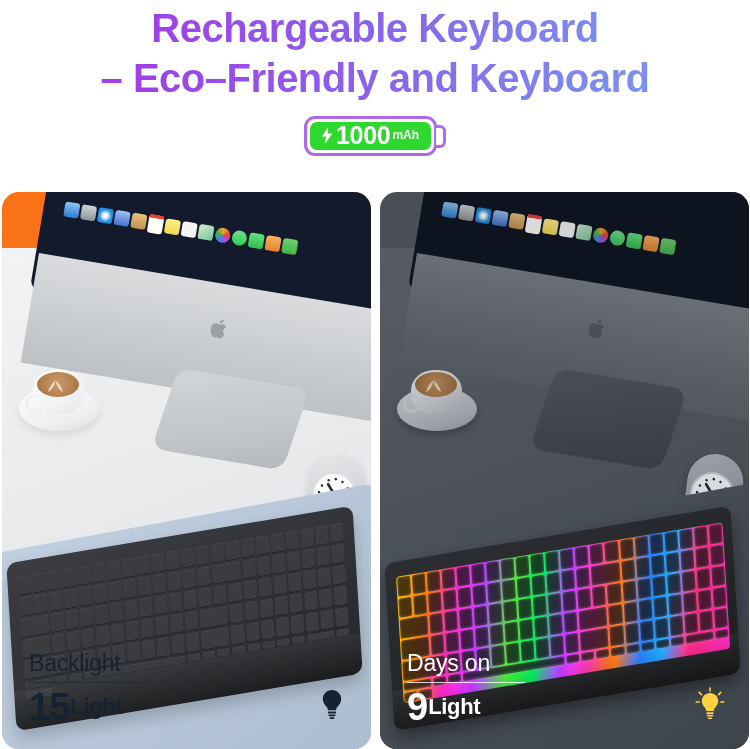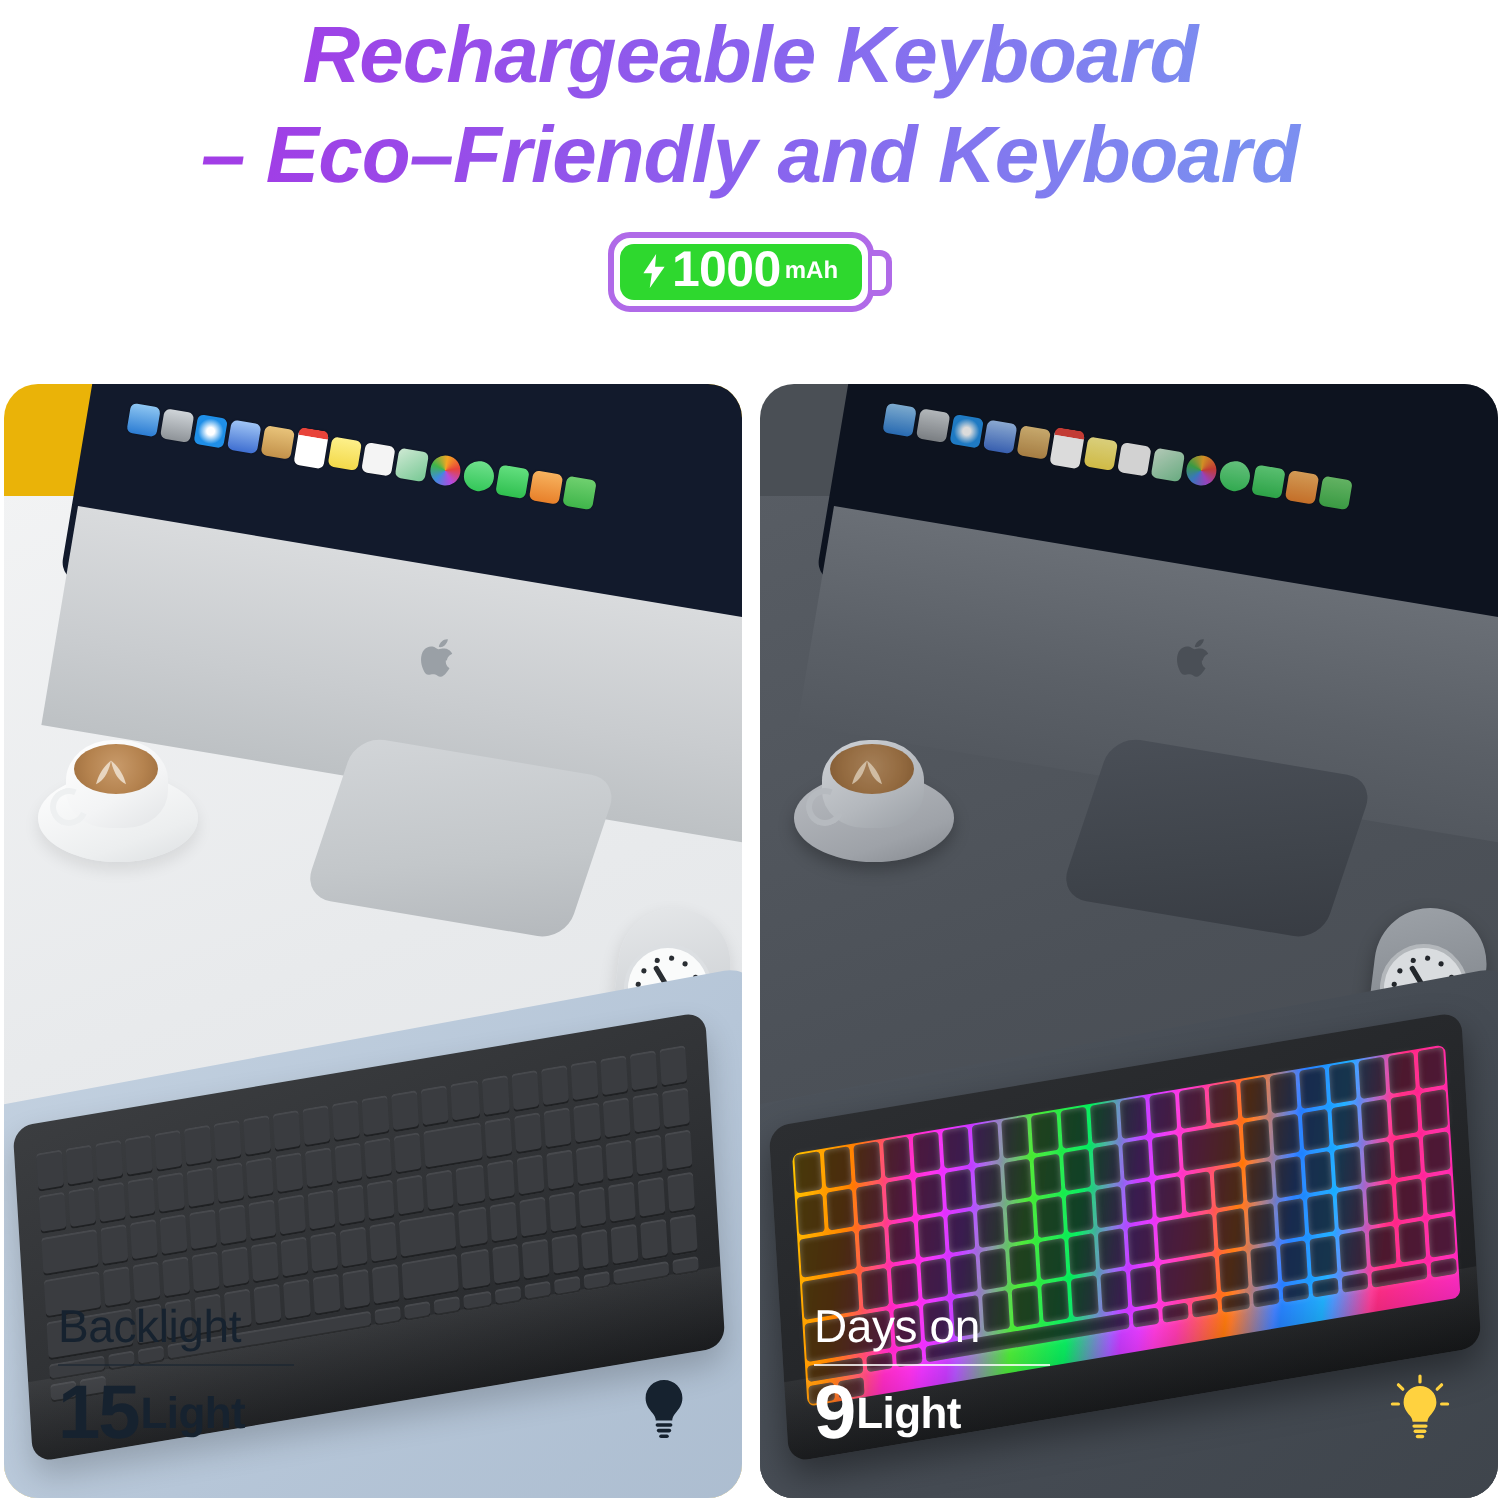--- a/index.html
+++ b/index.html
@@ -20,21 +20,20 @@
     font-size:40px;
     font-weight:700;
     line-height:48px;
     letter-spacing:-0.5px;
     background:linear-gradient(90deg,#a93ae8 0%,#a03fe6 18%,#8a62ee 50%,#7b8ef0 82%,#7f92f2 100%);
     -webkit-background-clip:text;
     background-clip:text;
     color:transparent;
     -webkit-text-fill-color:transparent;
     white-space:nowrap;
-    font-style:italic;
   }
   #title-line-2{ margin-top:2px; }
 
   
   #badge-row{
     width:750px;
     display:flex;
     justify-content:center;
     align-items:center;
     margin-top:14px;
@@ -98,21 +97,21 @@
     box-sizing:border-box;
   }
   .panel{
     position:relative;
     width:369px;height:557px;
     border-radius:17px;
     overflow:hidden;
     flex:0 0 auto;
   }
   
-  #panel-light{ background:#eab308; }
+  #panel-light{ background:#f97316; }
   
   #panel-dark{ background:#4a4f55; }
 
   .scene{position:absolute;inset:0;}
 
   
   .desk{
     position:absolute;left:-6%;top:10%;width:112%;height:92%;
   }
   #panel-light .desk{ background:linear-gradient(160deg,#f2f3f4 0%,#e8eaec 45%,#dfe2e5 100%); }

